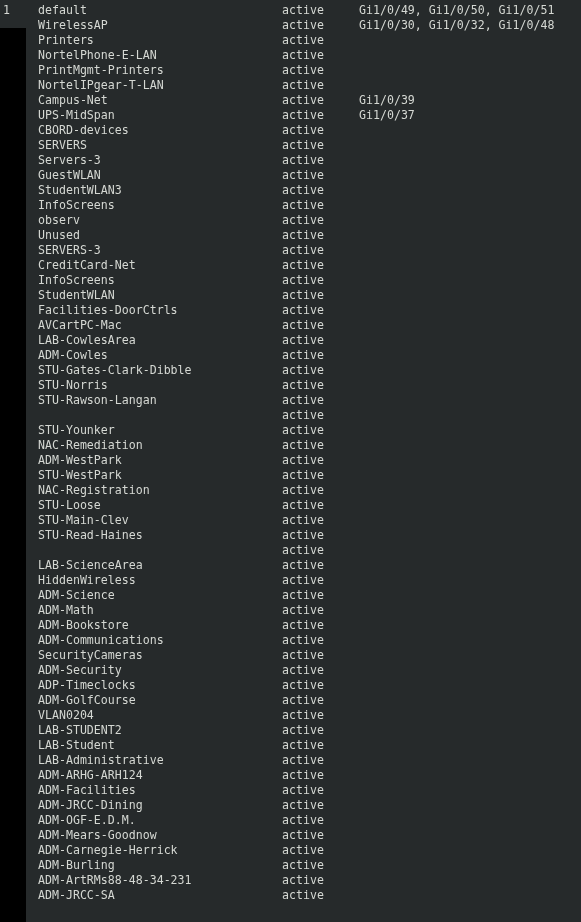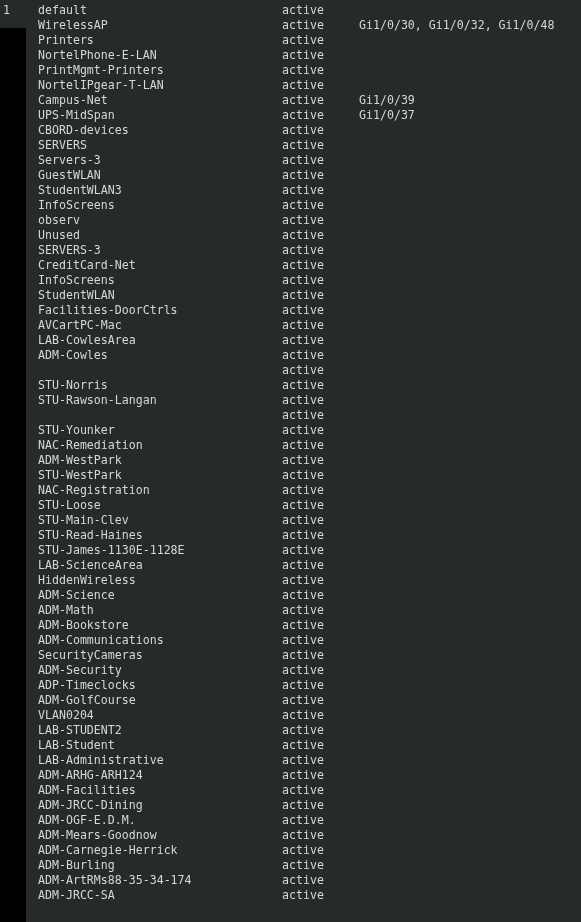--- a/index.html
+++ b/index.html
@@ -52,21 +52,21 @@
   .col-status  { left: 282px; }
   .col-ports   { left: 359px; }
   .row-cont .col-ports { left: 359px; }
 </style>
 </head>
 <body>
 
 <div id="terminal">
   <div id="gutter-band"></div>
   <div id="rows">
-      <div class="row"><span class="col col-vlanid">1</span><span class="col col-name">default</span><span class="col col-status">active</span></div>
+      <div class="row"><span class="col col-vlanid">1</span><span class="col col-name">default</span><span class="col col-status">active</span><span class="col col-ports">Gi1/0/49, Gi1/0/50, Gi1/0/51</span></div>
       <div class="row"><span class="col col-vlanid"></span><span class="col col-name">WirelessAP</span><span class="col col-status">active</span><span class="col col-ports">Gi1/0/30, Gi1/0/32, Gi1/0/48</span></div>
       <div class="row"><span class="col col-vlanid"></span><span class="col col-name">Printers</span><span class="col col-status">active</span><span class="col col-ports"></span></div>
       <div class="row"><span class="col col-vlanid"></span><span class="col col-name">NortelPhone-E-LAN</span><span class="col col-status">active</span><span class="col col-ports"></span></div>
       <div class="row"><span class="col col-vlanid"></span><span class="col col-name">PrintMgmt-Printers</span><span class="col col-status">active</span><span class="col col-ports"></span></div>
       <div class="row"><span class="col col-vlanid"></span><span class="col col-name">NortelIPgear-T-LAN</span><span class="col col-status">active</span><span class="col col-ports"></span></div>
       <div class="row"><span class="col col-vlanid"></span><span class="col col-name">Campus-Net</span><span class="col col-status">active</span><span class="col col-ports">Gi1/0/39</span></div>
       <div class="row"><span class="col col-vlanid"></span><span class="col col-name">UPS-MidSpan</span><span class="col col-status">active</span><span class="col col-ports">Gi1/0/37</span></div>
       <div class="row"><span class="col col-vlanid"></span><span class="col col-name">CBORD-devices</span><span class="col col-status">active</span><span class="col col-ports"></span></div>
       <div class="row"><span class="col col-vlanid"></span><span class="col col-name">SERVERS</span><span class="col col-status">active</span><span class="col col-ports"></span></div>
       <div class="row"><span class="col col-vlanid"></span><span class="col col-name">Servers-3</span><span class="col col-status">active</span><span class="col col-ports"></span></div>
@@ -76,33 +76,33 @@
       <div class="row"><span class="col col-vlanid"></span><span class="col col-name">observ</span><span class="col col-status">active</span><span class="col col-ports"></span></div>
       <div class="row"><span class="col col-vlanid"></span><span class="col col-name">Unused</span><span class="col col-status">active</span><span class="col col-ports"></span></div>
       <div class="row"><span class="col col-vlanid"></span><span class="col col-name">SERVERS-3</span><span class="col col-status">active</span><span class="col col-ports"></span></div>
       <div class="row"><span class="col col-vlanid"></span><span class="col col-name">CreditCard-Net</span><span class="col col-status">active</span><span class="col col-ports"></span></div>
       <div class="row"><span class="col col-vlanid"></span><span class="col col-name">InfoScreens</span><span class="col col-status">active</span><span class="col col-ports"></span></div>
       <div class="row"><span class="col col-vlanid"></span><span class="col col-name">StudentWLAN</span><span class="col col-status">active</span><span class="col col-ports"></span></div>
       <div class="row"><span class="col col-vlanid"></span><span class="col col-name">Facilities-DoorCtrls</span><span class="col col-status">active</span><span class="col col-ports"></span></div>
       <div class="row"><span class="col col-vlanid"></span><span class="col col-name">AVCartPC-Mac</span><span class="col col-status">active</span><span class="col col-ports"></span></div>
       <div class="row"><span class="col col-vlanid"></span><span class="col col-name">LAB-CowlesArea</span><span class="col col-status">active</span><span class="col col-ports"></span></div>
       <div class="row"><span class="col col-vlanid"></span><span class="col col-name">ADM-Cowles</span><span class="col col-status">active</span><span class="col col-ports"></span></div>
-      <div class="row"><span class="col col-vlanid"></span><span class="col col-status">active</span><span class="col col-ports"></span></div>
+      <div class="row"><span class="col col-vlanid"></span><span class="col col-name">STU-Gates-Clark-Dibble</span><span class="col col-status">active</span><span class="col col-ports"></span></div>
       <div class="row"><span class="col col-vlanid"></span><span class="col col-name">STU-Norris</span><span class="col col-status">active</span><span class="col col-ports"></span></div>
       <div class="row"><span class="col col-vlanid"></span><span class="col col-name">STU-Rawson-Langan</span><span class="col col-status">active</span><span class="col col-ports"></span></div>
       <div class="row"><span class="col col-vlanid"></span><span class="col col-status">active</span><span class="col col-ports"></span></div>
       <div class="row"><span class="col col-vlanid"></span><span class="col col-name">STU-Younker</span><span class="col col-status">active</span><span class="col col-ports"></span></div>
       <div class="row"><span class="col col-vlanid"></span><span class="col col-name">NAC-Remediation</span><span class="col col-status">active</span><span class="col col-ports"></span></div>
       <div class="row"><span class="col col-vlanid"></span><span class="col col-name">ADM-WestPark</span><span class="col col-status">active</span><span class="col col-ports"></span></div>
       <div class="row"><span class="col col-vlanid"></span><span class="col col-name">STU-WestPark</span><span class="col col-status">active</span><span class="col col-ports"></span></div>
       <div class="row"><span class="col col-vlanid"></span><span class="col col-name">NAC-Registration</span><span class="col col-status">active</span><span class="col col-ports"></span></div>
       <div class="row"><span class="col col-vlanid"></span><span class="col col-name">STU-Loose</span><span class="col col-status">active</span><span class="col col-ports"></span></div>
       <div class="row"><span class="col col-vlanid"></span><span class="col col-name">STU-Main-Clev</span><span class="col col-status">active</span><span class="col col-ports"></span></div>
       <div class="row"><span class="col col-vlanid"></span><span class="col col-name">STU-Read-Haines</span><span class="col col-status">active</span><span class="col col-ports"></span></div>
-      <div class="row"><span class="col col-vlanid"></span><span class="col col-name">STU-James-1130E-1128E</span><span class="col col-status">active</span><span class="col col-ports"></span></div>
+      <div class="row"><span class="col col-vlanid"></span><span class="col col-status">active</span><span class="col col-ports"></span></div>
       <div class="row"><span class="col col-vlanid"></span><span class="col col-name">LAB-ScienceArea</span><span class="col col-status">active</span><span class="col col-ports"></span></div>
       <div class="row"><span class="col col-vlanid"></span><span class="col col-name">HiddenWireless</span><span class="col col-status">active</span><span class="col col-ports"></span></div>
       <div class="row"><span class="col col-vlanid"></span><span class="col col-name">ADM-Science</span><span class="col col-status">active</span><span class="col col-ports"></span></div>
       <div class="row"><span class="col col-vlanid"></span><span class="col col-name">ADM-Math</span><span class="col col-status">active</span><span class="col col-ports"></span></div>
       <div class="row"><span class="col col-vlanid"></span><span class="col col-name">ADM-Bookstore</span><span class="col col-status">active</span><span class="col col-ports"></span></div>
       <div class="row"><span class="col col-vlanid"></span><span class="col col-name">ADM-Communications</span><span class="col col-status">active</span><span class="col col-ports"></span></div>
       <div class="row"><span class="col col-vlanid"></span><span class="col col-name">SecurityCameras</span><span class="col col-status">active</span><span class="col col-ports"></span></div>
       <div class="row"><span class="col col-vlanid"></span><span class="col col-name">ADM-Security</span><span class="col col-status">active</span><span class="col col-ports"></span></div>
       <div class="row"><span class="col col-vlanid"></span><span class="col col-name">ADP-Timeclocks</span><span class="col col-status">active</span><span class="col col-ports"></span></div>
       <div class="row"><span class="col col-vlanid"></span><span class="col col-name">ADM-GolfCourse</span><span class="col col-status">active</span><span class="col col-ports"></span></div>
@@ -110,16 +110,16 @@
       <div class="row"><span class="col col-vlanid"></span><span class="col col-name">LAB-STUDENT2</span><span class="col col-status">active</span><span class="col col-ports"></span></div>
       <div class="row"><span class="col col-vlanid"></span><span class="col col-name">LAB-Student</span><span class="col col-status">active</span><span class="col col-ports"></span></div>
       <div class="row"><span class="col col-vlanid"></span><span class="col col-name">LAB-Administrative</span><span class="col col-status">active</span><span class="col col-ports"></span></div>
       <div class="row"><span class="col col-vlanid"></span><span class="col col-name">ADM-ARHG-ARH124</span><span class="col col-status">active</span><span class="col col-ports"></span></div>
       <div class="row"><span class="col col-vlanid"></span><span class="col col-name">ADM-Facilities</span><span class="col col-status">active</span><span class="col col-ports"></span></div>
       <div class="row"><span class="col col-vlanid"></span><span class="col col-name">ADM-JRCC-Dining</span><span class="col col-status">active</span><span class="col col-ports"></span></div>
       <div class="row"><span class="col col-vlanid"></span><span class="col col-name">ADM-OGF-E.D.M.</span><span class="col col-status">active</span><span class="col col-ports"></span></div>
       <div class="row"><span class="col col-vlanid"></span><span class="col col-name">ADM-Mears-Goodnow</span><span class="col col-status">active</span><span class="col col-ports"></span></div>
       <div class="row"><span class="col col-vlanid"></span><span class="col col-name">ADM-Carnegie-Herrick</span><span class="col col-status">active</span><span class="col col-ports"></span></div>
       <div class="row"><span class="col col-vlanid"></span><span class="col col-name">ADM-Burling</span><span class="col col-status">active</span><span class="col col-ports"></span></div>
-      <div class="row"><span class="col col-vlanid"></span><span class="col col-name">ADM-ArtRMs88-35-34-174</span><span class="col col-status">active</span><span class="col col-ports"></span></div>
+      <div class="row"><span class="col col-vlanid"></span><span class="col col-name">ADM-ArtRMs88-48-34-231</span><span class="col col-status">active</span><span class="col col-ports"></span></div>
       <div class="row"><span class="col col-vlanid"></span><span class="col col-name">ADM-JRCC-SA</span><span class="col col-status">active</span></div>
     </div>
 </div>
 
 </body></html>

